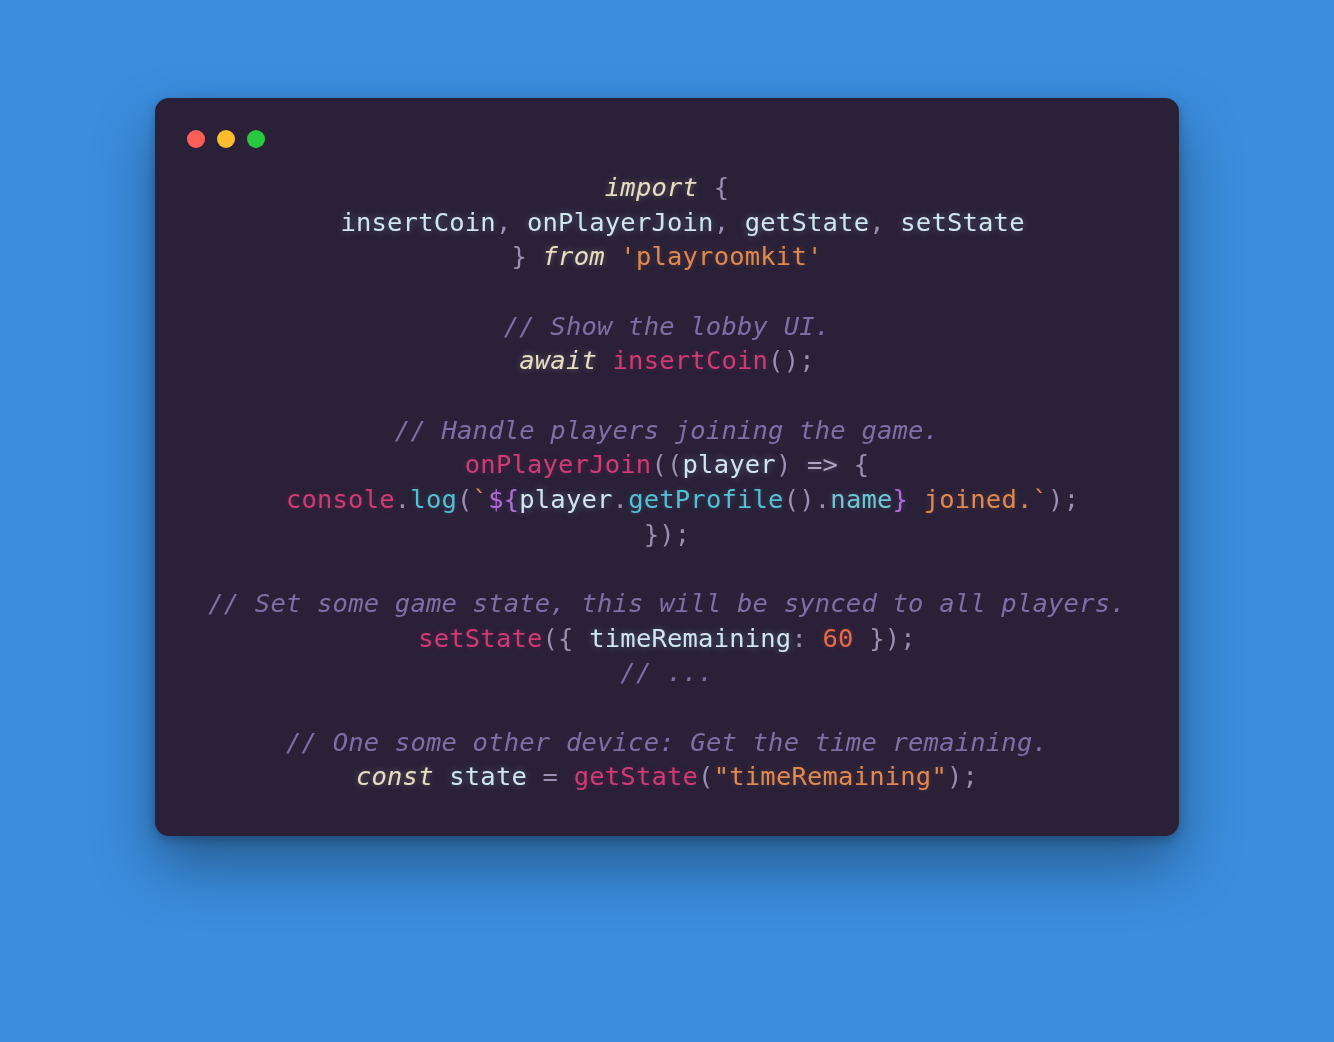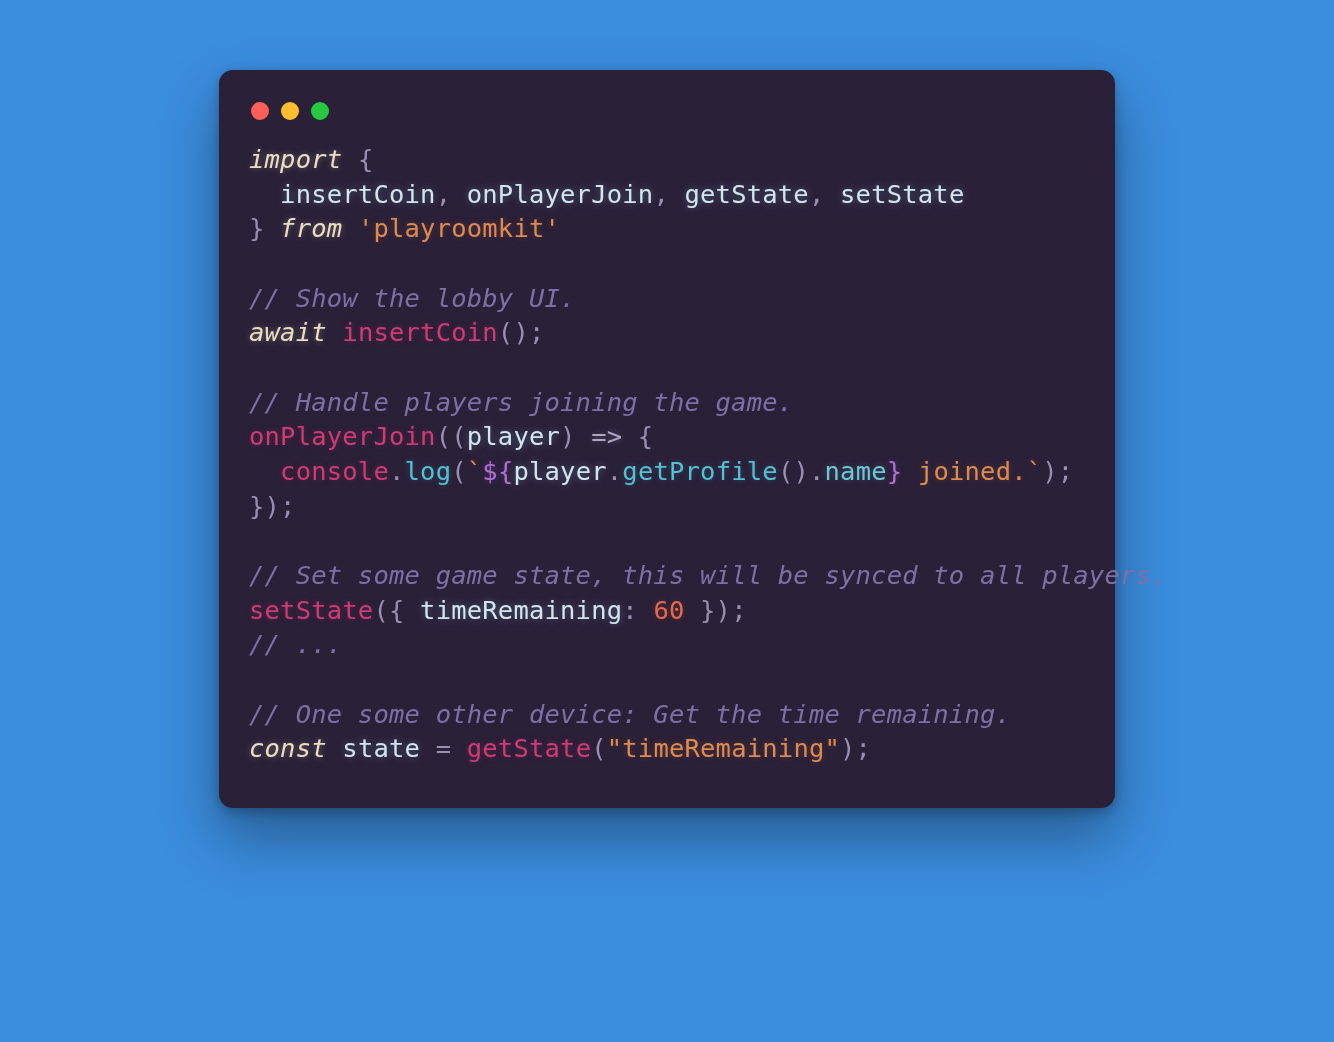--- a/index.html
+++ b/index.html
@@ -8,26 +8,27 @@
     width: 1334px;
     height: 1042px;
     background: #3b8dde;
     display: flex;
     align-items: flex-start;
     justify-content: center;
     font-family: ui-monospace, SFMono-Regular, "SF Mono", Menlo, Monaco, Consolas, "Liberation Mono", "Courier New", monospace;
     overflow: hidden;
   }
   .window {
-    margin-top: 70px;
-    width: 896px;
+    margin-top: 98px;
+    width: 1024px;
     background: #2a2038;
     border-radius: 14px;
     box-shadow: 0 30px 60px rgba(0,0,0,0.35), 0 4px 12px rgba(0,0,0,0.25);
     padding: 24px 28px 40px 28px;
+    text-align: center;
   }
   .titlebar {
     display: flex;
     gap: 12px;
     padding: 8px 4px 18px 4px;
   }
   .dot {
     width: 18px;
     height: 18px;
     border-radius: 50%;

